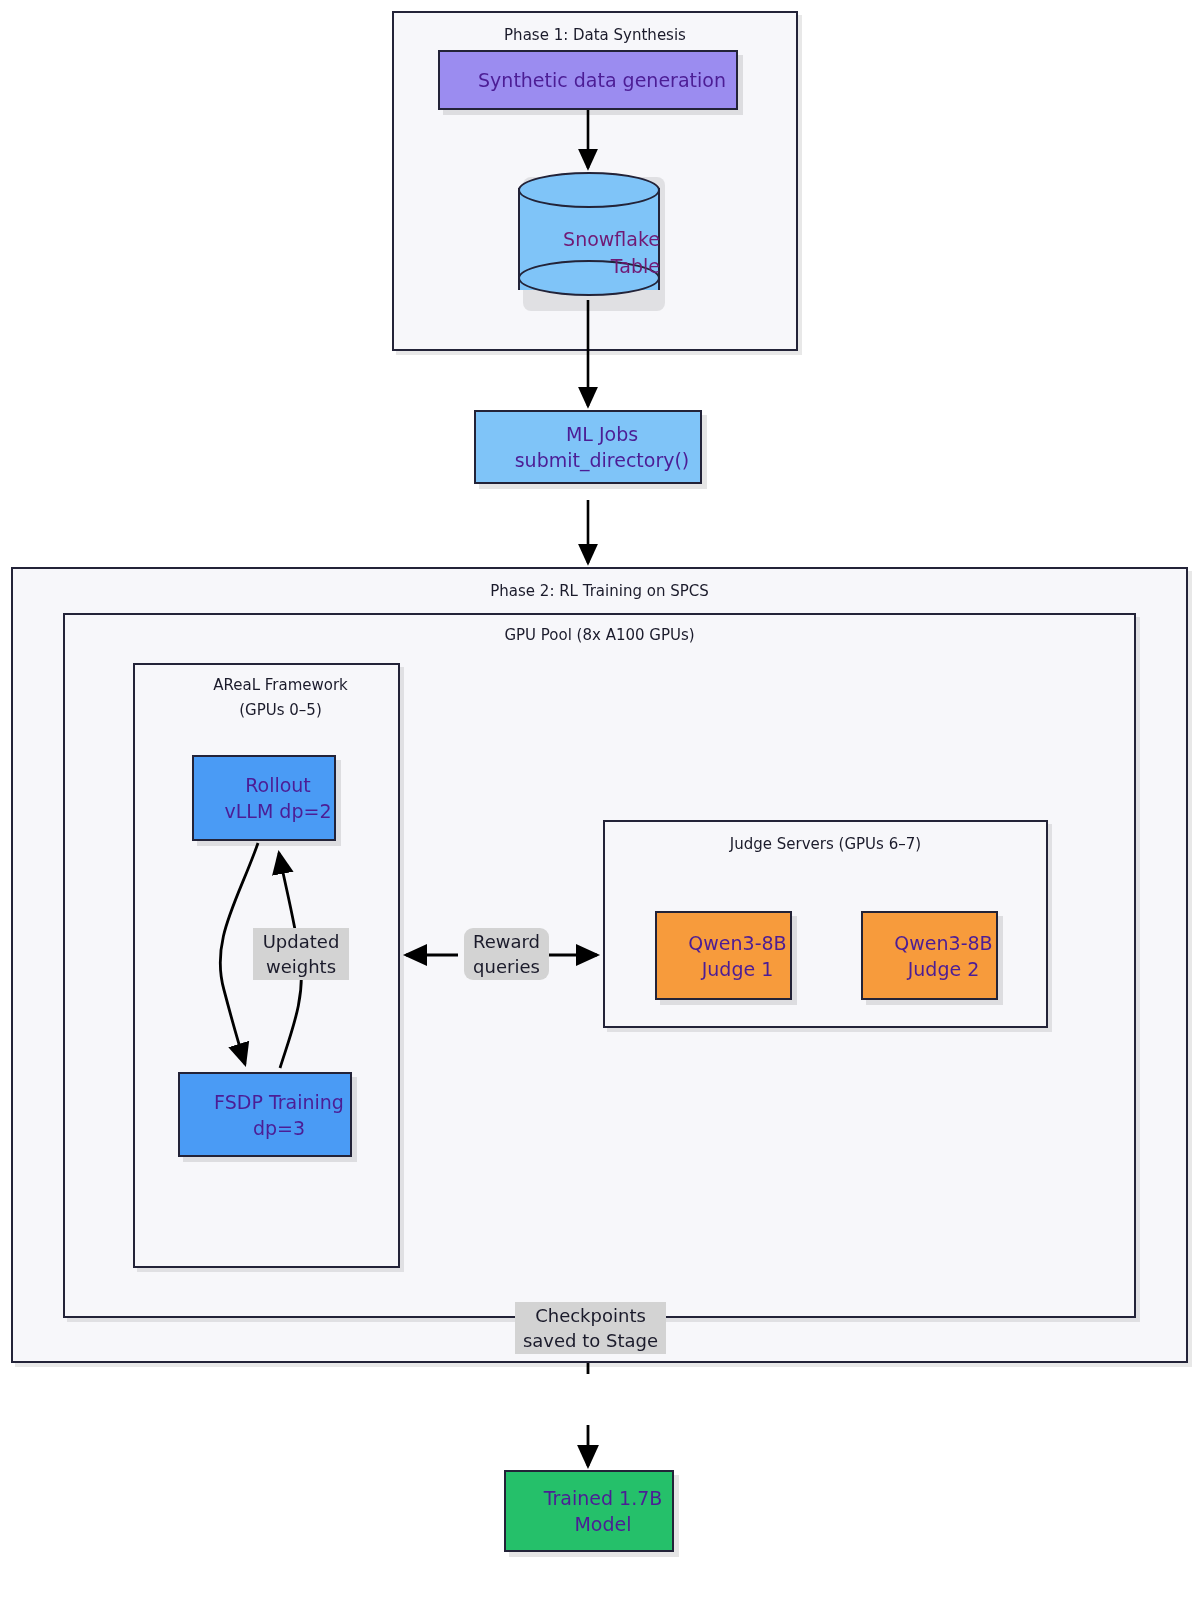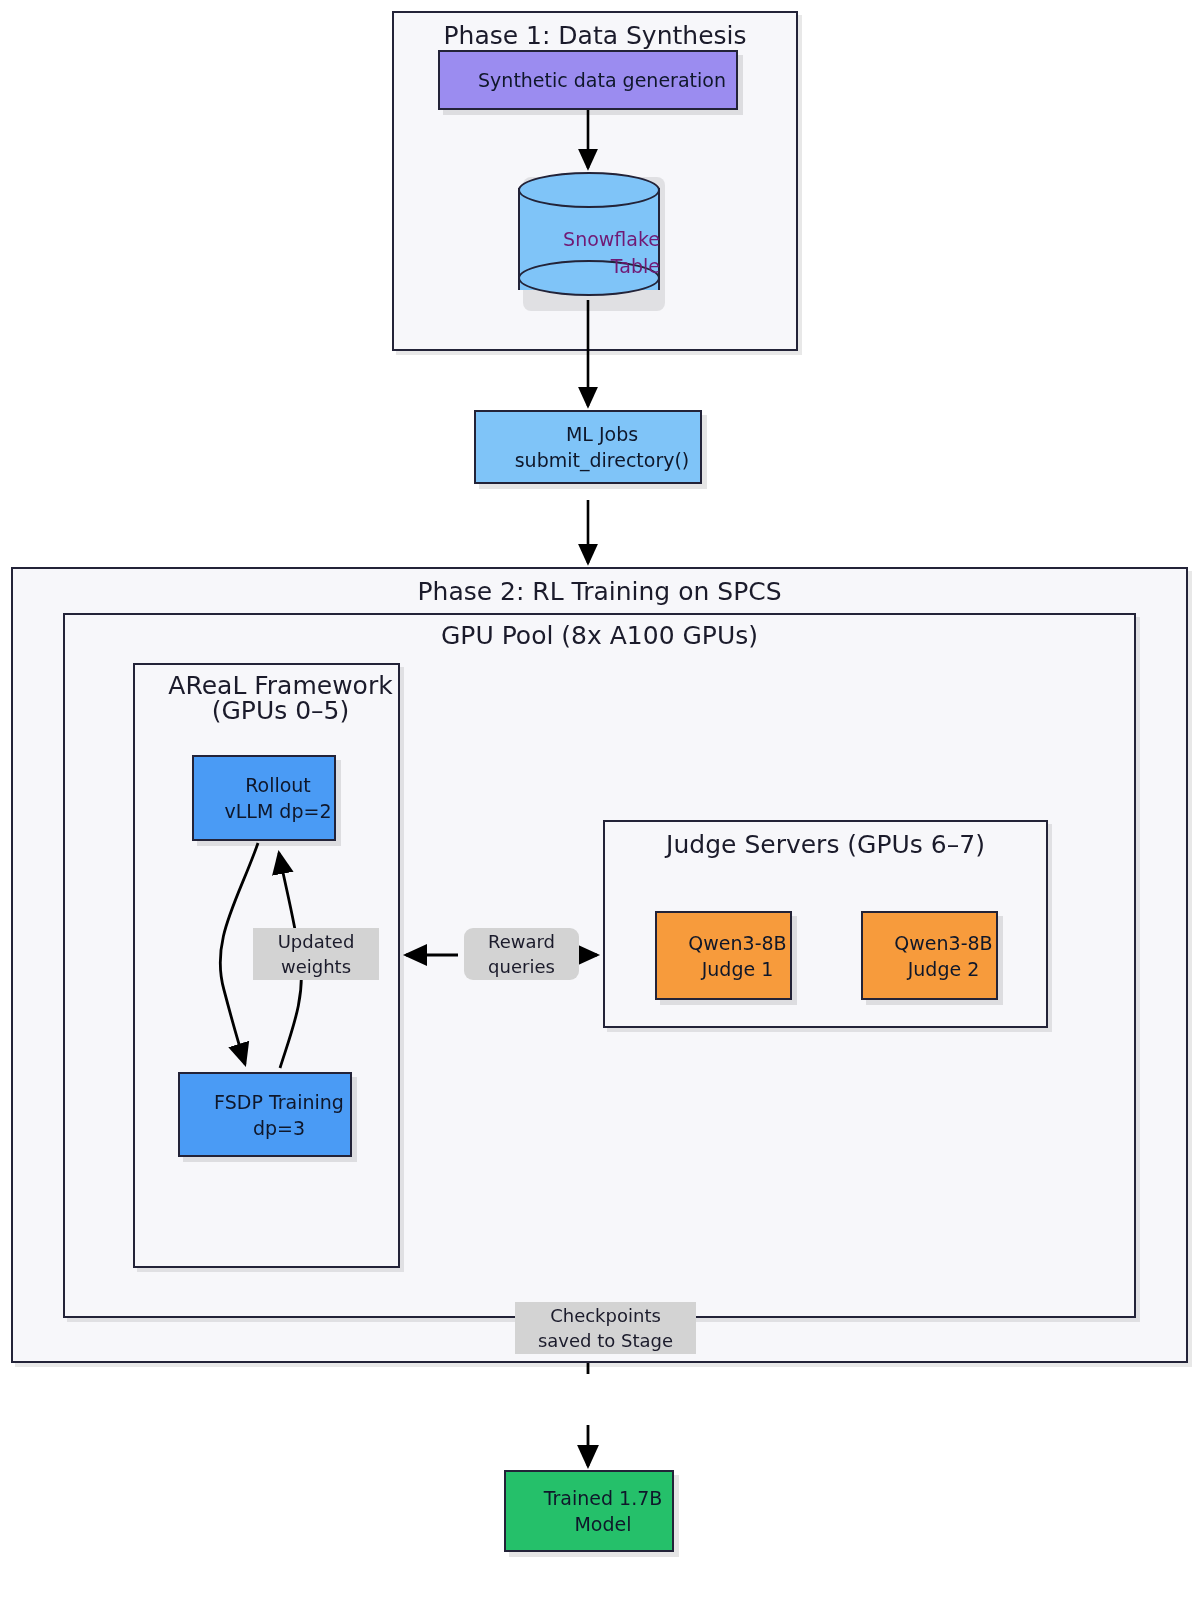--- a/index.html
+++ b/index.html
@@ -26,33 +26,33 @@
     background: #f7f7fa;
     border: 2px solid #232338;
     box-shadow: 4px 4px 0 rgba(0,0,0,0.09);
   }
   .cluster-title {
     position: absolute;
     left: 0;
     right: 0;
     text-align: center;
     color: #1b1b2b;
-    font-size: 25px;
+    font-size: 15px;
     line-height: 25px;
     white-space: pre-line;
   }
 
   
   .node {
     display: flex;
     align-items: center;
     justify-content: center;
     text-align: center;
     border: 2px solid #232338;
-    color: #0f172a;
+    color: #4c1d95;
     font-size: 19px;
     line-height: 26px;
     white-space: pre-line;
     box-shadow: 5px 5px 0 rgba(0,0,0,0.10);
     padding-left: 28px;
   }
   .node-purple { background: #9b8cf0; }
   .node-blue-light { background: #7fc4f8; }
   .node-blue { background: #4a9bf5; }
   .node-orange { background: #f79b3c; }
@@ -94,21 +94,21 @@
 
   
   .edge-label {
     position: absolute;
     background: #d3d3d3;
     color: #1b1b2b;
     font-size: 18px;
     line-height: 25px;
     text-align: center;
     white-space: pre-line;
-    padding: 1px 18px;
+    padding: 1px 3px;
     z-index: 6;
   }
 
   
   #edges {
     position: absolute;
     left: 0; top: 0;
     width: 1200px;
     height: 1600px;
     pointer-events: none;

